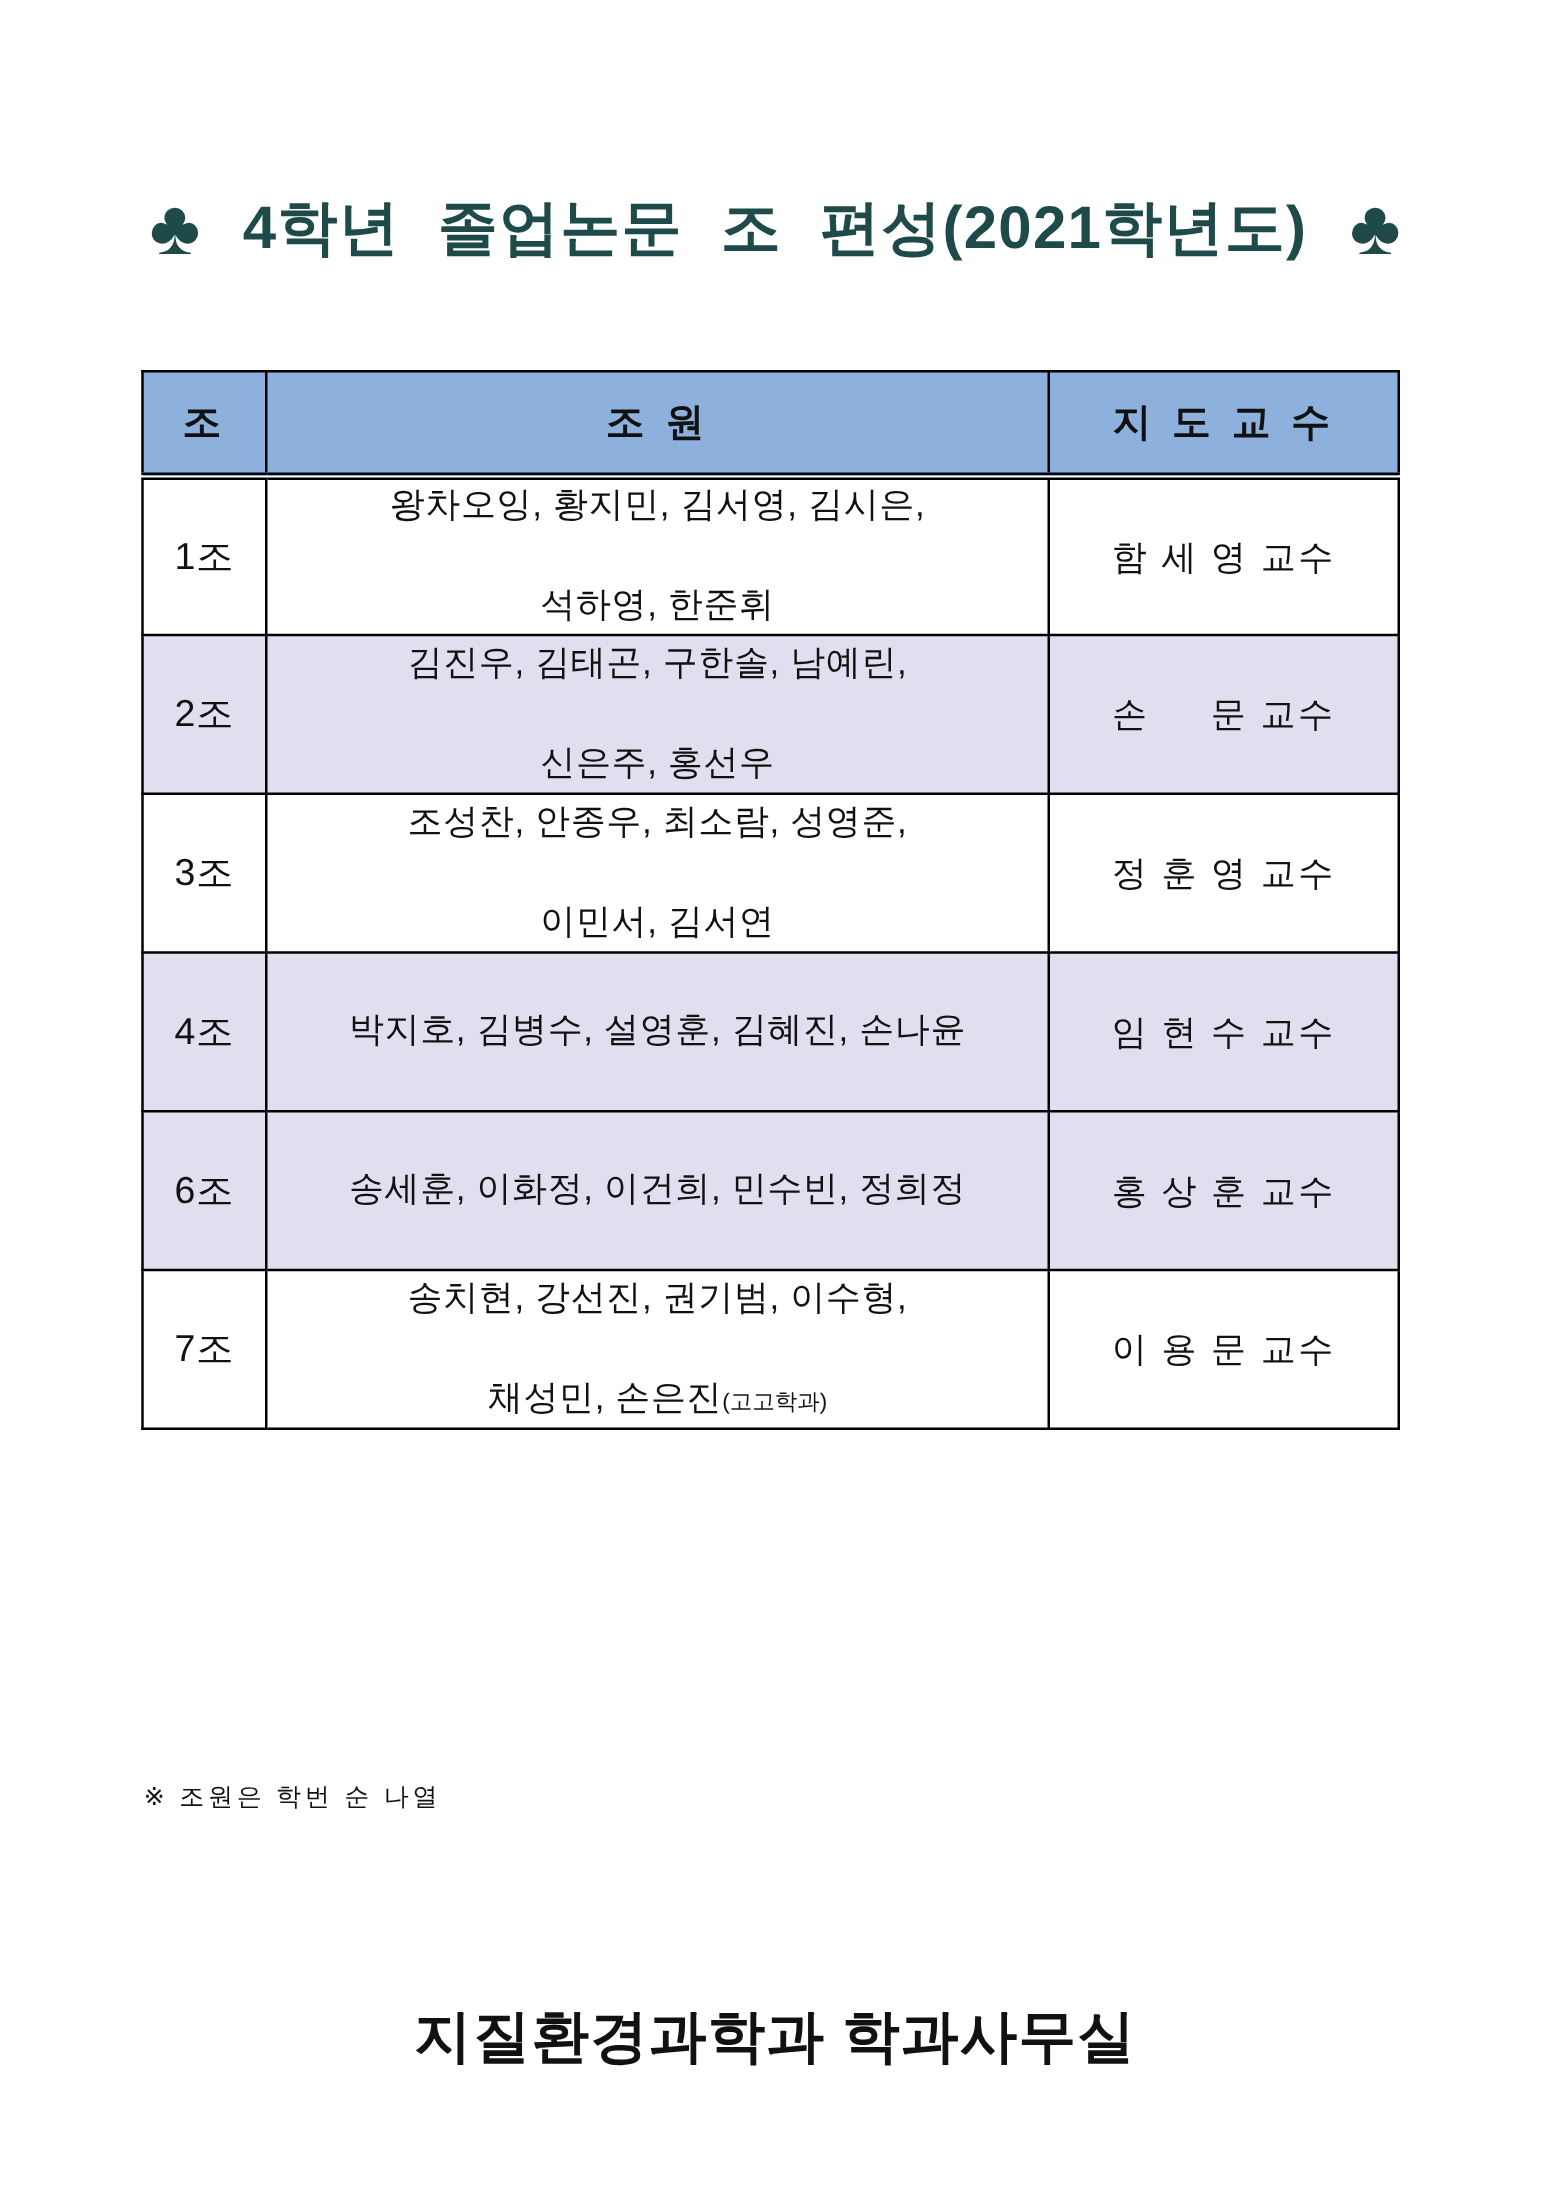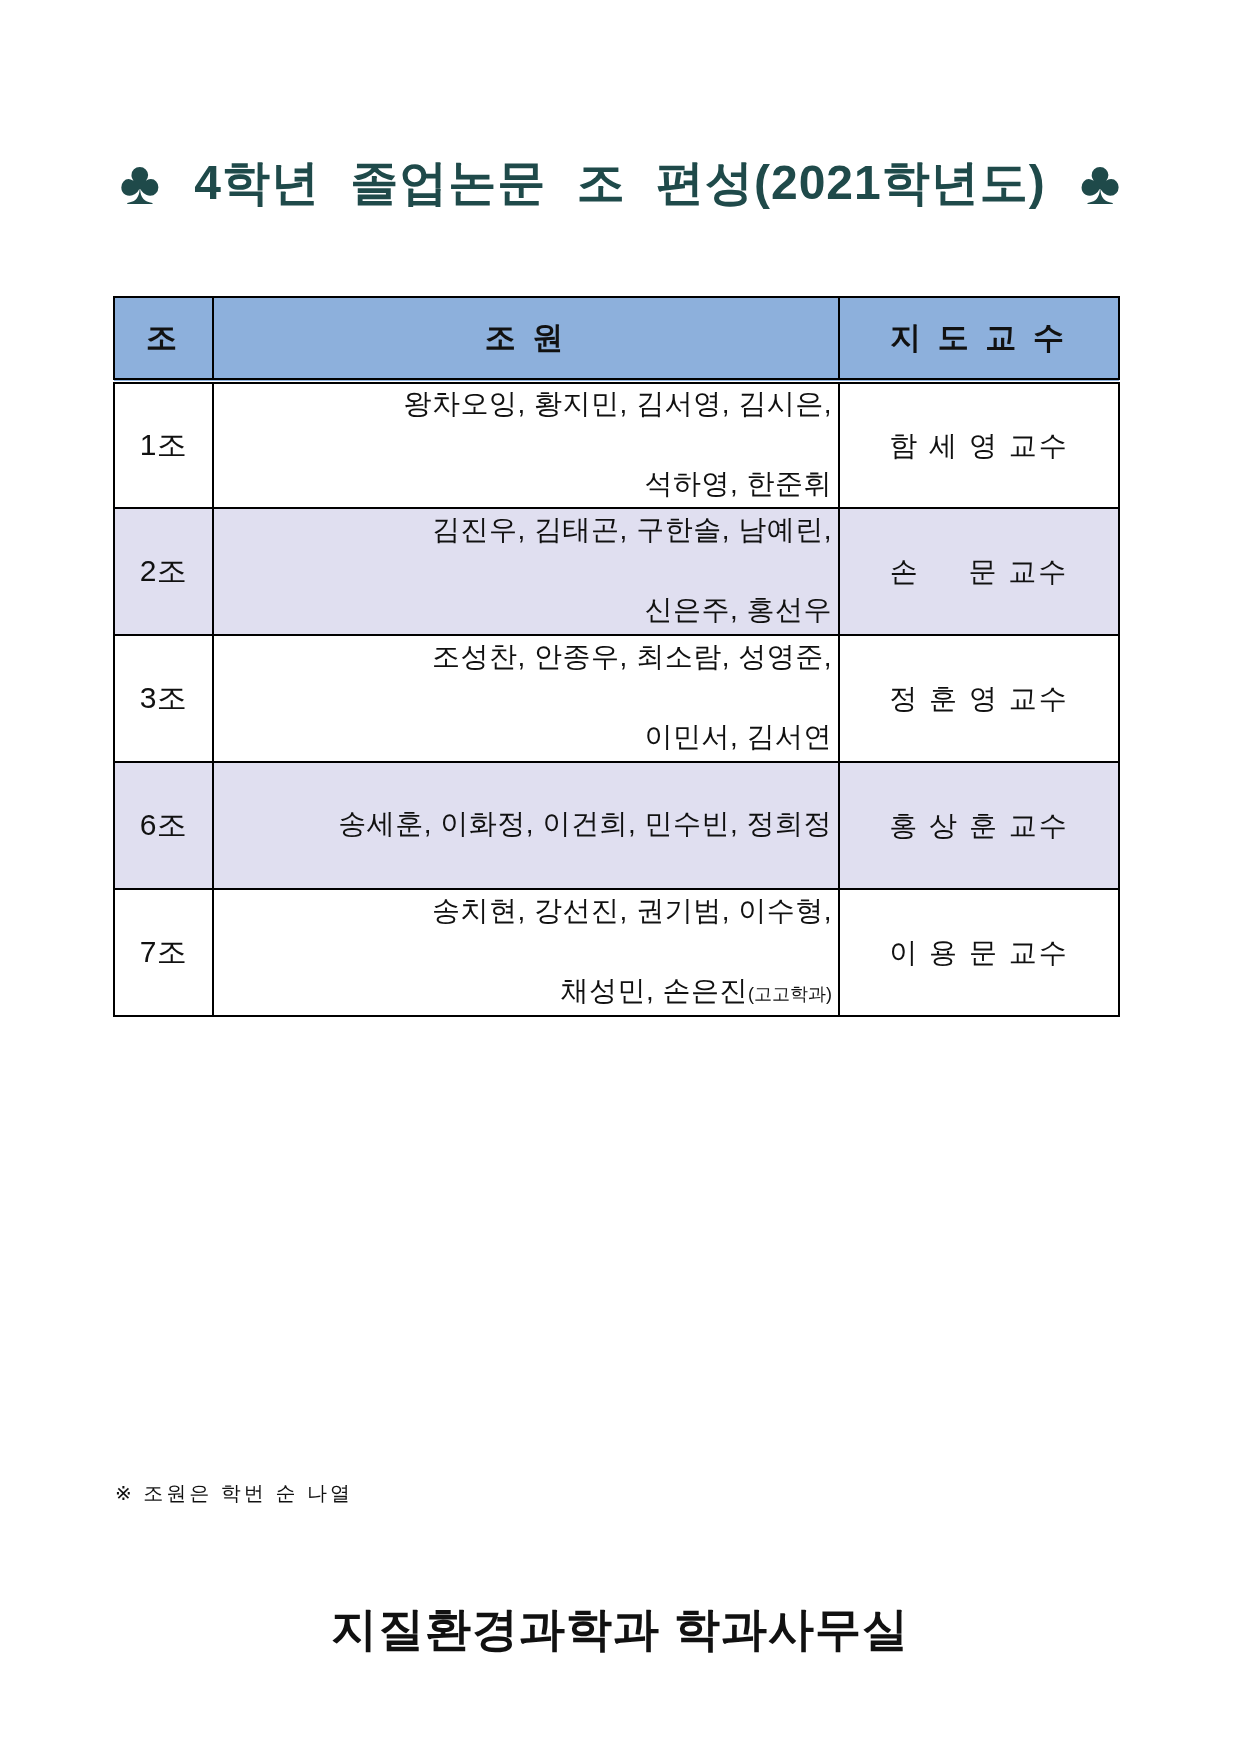--- a/index.html
+++ b/index.html
@@ -40,28 +40,28 @@
   }
   .roster tbody td {
     height: 127px; text-align: center; vertical-align: middle;
     background: #ffffff;
   }
   .roster tbody tr.alt td { background: var(--alt-bg, #E0DFF0); }
 
   .cell-group { font-size: 30px; letter-spacing: 0.5px; }
   .cell-members-inner {
     font-size: 28px; line-height: 80px; margin: -26px 6px;
-    white-space: pre-line; letter-spacing: 0.5px; text-align: right;
+    white-space: pre-line; letter-spacing: 0.5px;
   }
   .members-note { font-size: 18px; letter-spacing: 0; }
   .cell-advisor { font-size: 28px; letter-spacing: 2px; white-space: pre; margin-top: 12px; }
 
   
   .footnote {
-    position: absolute; left: 115px; top: 1480px;
+    position: absolute; left: 115px; top: 1424px;
     font-size: 20px; letter-spacing: 3px; white-space: pre;
   }
 
   
   .footer {
     position: absolute; left: 0; top: 1599px; width: 100%;
     text-align: center; font-size: 46px; font-weight: 800; letter-spacing: 1px;
     white-space: pre;
   }
 </style>
@@ -108,20 +108,27 @@
       </tr>
       <tr>
         <td class="cell-group">3조</td>
         <td>
             <div class="cell-members-inner"><span>조성찬, 안종우, 최소람, 성영준,
 이민서, 김서연</span><span class="members-note"></span></div>
           </td>
         <td class="cell-advisor">정 훈 영 교수</td>
       </tr>
       <tr class="alt">
+        <td class="cell-group">4조</td>
+        <td>
+            <div class="cell-members-inner"><span>박지호, 김병수, 설영훈, 김혜진, 손나윤</span><span class="members-note"></span></div>
+          </td>
+        <td class="cell-advisor">임 현 수 교수</td>
+      </tr>
+      <tr class="alt">
         <td class="cell-group">6조</td>
         <td>
             <div class="cell-members-inner"><span>송세훈, 이화정, 이건희, 민수빈, 정희정</span><span class="members-note"></span></div>
           </td>
         <td class="cell-advisor">홍 상 훈 교수</td>
       </tr>
       <tr>
         <td class="cell-group">7조</td>
         <td>
             <div class="cell-members-inner"><span>송치현, 강선진, 권기범, 이수형,

